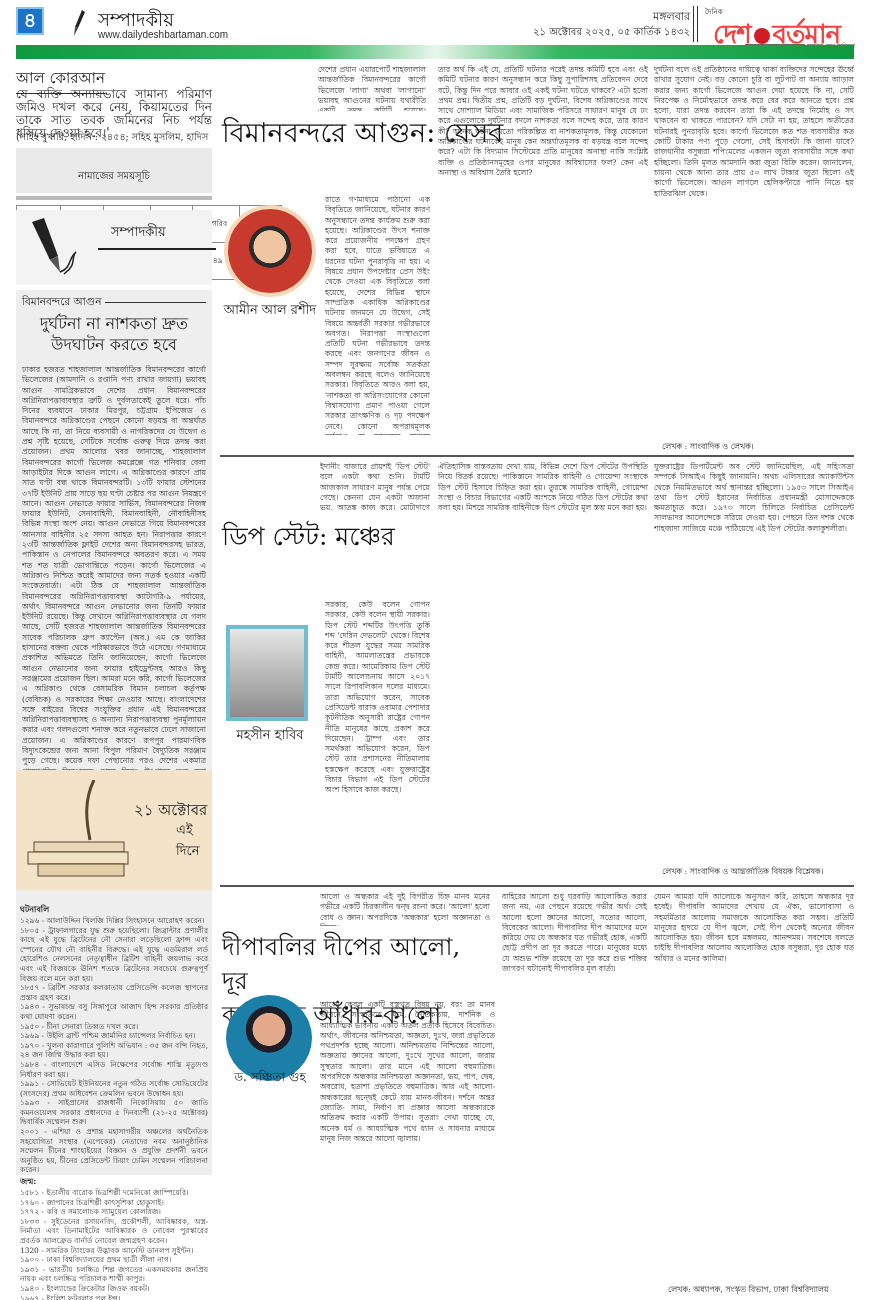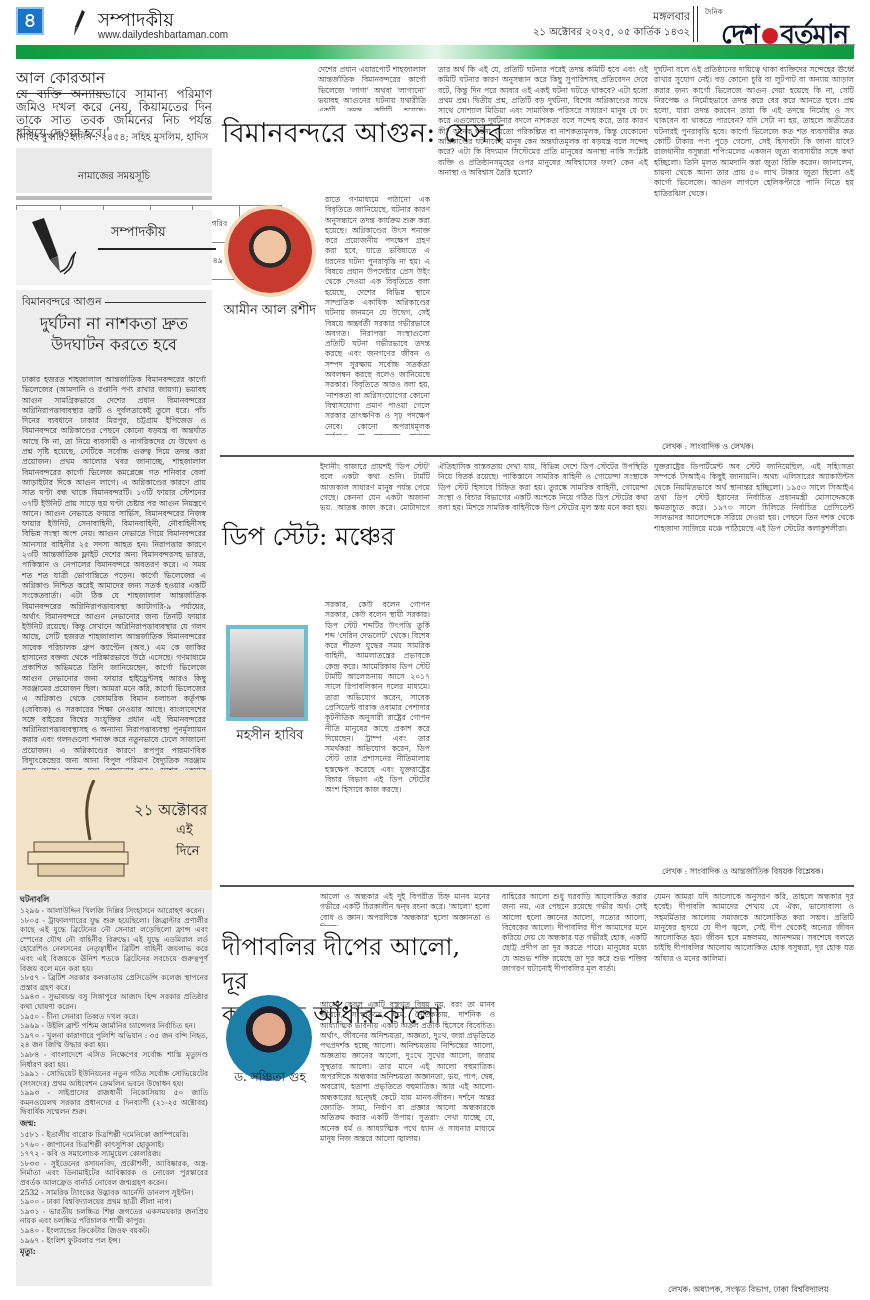--- a/index.html
+++ b/index.html
@@ -8,47 +8,47 @@
 
 .pgno{left:16px;top:7px;width:28px;height:28px;background:#1b74c8;color:#fff;font:bold 20px "DejaVu Sans",sans-serif;display:flex;align-items:center;justify-content:center;border:2px solid #8cc3ee}
 .pen-ico{left:72px;top:10px;width:14px;height:26px}
 .secname{left:98px;top:6px;font-size:18px;color:#111}
 .url{left:98px;top:29px;font:10px "Liberation Sans",sans-serif;color:#333}
 .day{left:640px;top:8px;font-size:11px;text-align:right;width:50px;right:auto}
 .date{left:530px;top:24px;font-size:10px;width:160px;text-align:right}
 .sep{left:693px;top:6px;width:5px;height:36px;border-left:1px solid #333;border-right:1px solid #333}
 .logo{left:705px;top:6px;width:150px;height:40px}
 .logo .small{font-size:7px;position:absolute;left:0;top:0}
-.logo .main{position:absolute;left:16px;top:8px;font:bold 26px "DejaVu Sans",sans-serif;color:#0f172a;letter-spacing:-1px}
+.logo .main{position:absolute;left:8px;top:8px;font:bold 26px "DejaVu Sans",sans-serif;color:#ef4444;letter-spacing:-1px}
 .logo .dot{display:inline-block;width:16px;height:16px;border-radius:50%;background:#d11c24;vertical-align:middle;margin:0 3px}
 .logo .tag{position:absolute;right:0;top:35px;font-size:6px;color:#444}
 .logo .line{position:absolute;left:40px;top:38px;width:60px;border-top:1px solid #666}
 .bar{left:16px;top:45px;width:838px;height:14px;background:linear-gradient(90deg,#0f9a3f 0%,#35b560 35%,#e8f6ec 50%,#35b560 65%,#0f9a3f 100%)}
 
 .lcol{left:16px;width:196px}
 .quran-t{top:66px;left:16px;font-size:15px;border-bottom:1px solid #333;padding-bottom:2px}
 .quran-b{top:88px;font-size:12px;line-height:13px;text-align:justify}
 .quran-r{top:130px;font-size:9.5px}
 .prayer{top:148px;background:#eaeaea;height:45px}
 .prayer .h{text-align:center;font-size:10px;padding:20px 0}
 .prayer table{width:100%;border-collapse:collapse;background:#fff;font-size:7.5px}
 .prayer td{border:1px solid #888;padding:12px}
 .gray-sep{top:196px;height:4px;background:#bbb}
 .edlogo{top:210px;height:75px;background:#f3f3f3}
 .edlogo .lbl{position:absolute;left:95px;top:12px;font-size:13px}
 .edlogo .ul{position:absolute;left:82px;top:38px;width:118px;border-top:2px solid #222}
 .edbox{top:290px;height:562px;background:#eeeeee;padding:4px 6px}
 .edbox .kicker{font-size:10.5px;display:flex;align-items:center;gap:4px}
 .edbox .kicker:after{content:"";flex:1;border-top:1px solid #333}
-.edbox h2{font-size:16px;font-weight:normal;text-align:center;line-height:21px;margin:2px 0 20px}
+.edbox h2{font-size:16px;font-weight:normal;text-align:center;line-height:21px;margin:2px 0 10px}
 .body9{font-size:7.6px;line-height:10.3px;text-align:justify;color:#333}
 .dayimg{top:770px;height:120px;background:#f3e3c8}
 .dayimg .t1{position:absolute;left:118px;top:28px;font-size:15px}
 .dayimg .t2{position:absolute;left:160px;top:50px;font-size:13px}
-.hist{top:890px;height:396px;background:#eeeeee;padding:3px 4px}
+.hist{top:890px;height:285px;background:#eeeeee;padding:13px 4px}
 .hist .hd{font-weight:bold;font-size:8px}
 .hist p{font-size:7.4px;line-height:9.6px;text-align:justify;color:#333}
 .col{position:absolute;font-size:7.6px;line-height:10.3px;text-align:justify;color:#333;overflow:hidden}
 .head{position:absolute;font-weight:normal;color:#111}
 .photo{position:absolute;border-radius:50%}
 .byline{position:absolute;text-align:center;font-size:13px}
 .rule{position:absolute;border-top:1px solid #444}
 .note{position:absolute;font-size:8px}
 </style>
 </head>
@@ -134,26 +134,27 @@
   <p>১২৯৬ - আলাউদ্দিন খিলজি দিল্লির সিংহাসনে আরোহণ করেন।</p>
   <p>১৮০৫ - ট্রাফালগারের যুদ্ধ শুরু হয়েছিলো। জিব্রাল্টার প্রণালীর কাছে এই যুদ্ধে ব্রিটেনের নৌ সেনারা লড়েছিলো ফ্রান্স এবং স্পেনের যৌথ নৌ বাহিনীর বিরুদ্ধে। এই যুদ্ধে এডমিরাল লর্ড হোরেশিও নেলসনের নেতৃত্বাধীন ব্রিটিশ বাহিনী জয়লাভ করে এবং এই বিজয়কে ঊনিশ শতকে ব্রিটেনের সবচেয়ে গুরুত্বপূর্ণ বিজয় বলে মনে করা হয়।</p>
   <p>১৮৫৭ - ব্রিটিশ সরকার কলকাতায় প্রেসিডেন্সি কলেজ স্থাপনের প্রস্তাব গ্রহণ করে।</p>
   <p>১৯৪৩ - সুভাষচন্দ্র বসু সিঙ্গাপুরে আজাদ হিন্দ সরকার প্রতিষ্ঠার কথা ঘোষণা করেন।</p>
   <p>১৯৫০ - চীনা সেনারা তিব্বত দখল করে।</p>
   <p>১৯৬৯ - উইলি ব্রান্ট পশ্চিম জার্মানির চ্যান্সেলর নির্বাচিত হন।</p>
   <p>১৯৭০ - খুলনা কারাগারে পুলিশি অভিযান : ৩৫ জন বন্দি নিহত, ২৪ জন জিম্মি উদ্ধার করা হয়।</p>
   <p>১৯৮৪ - বাংলাদেশে এসিড নিক্ষেপের সর্বোচ্চ শাস্তি মৃত্যুদণ্ড নির্ধারণ করা হয়।</p>
   <p>১৯৯১ - সোভিয়েট ইউনিয়নের নতুন গঠিত সর্বোচ্চ সোভিয়েটের (সংসদের) প্রথম অধিবেশন ক্রেমলিন ভবনে উদ্বোধন হয়।</p>
   <p>১৯৯৩ - সাইপ্রাসের রাজধানী নিকোসিয়ায় ৫০ জাতি কমনওয়েলথ সরকার প্রধানদের ৫ দিনব্যাপী (২১-২৫ অক্টোবর) দ্বিবার্ষিক সম্মেলন শুরু।</p>
+  <p>২০০১ - এশিয়া ও প্রশান্ত মহাসাগরীয় অঞ্চলের অর্থনৈতিক সহযোগিতা সংস্থার (এপেকের) নেতাদের নবম অনানুষ্ঠানিক সম্মেলন চীনের শাংহাইয়ের বিজ্ঞান ও প্রযুক্তি প্রদর্শনী ভবনে অনুষ্ঠিত হয়, চীনের প্রেসিডেন্ট চিয়াং চেমিন সম্মেলন পরিচালনা করেন।</p>
   <div class="hd">জন্ম:</div>
   <p>১৫৮১ - ইতালীয় বারোক চিত্রশিল্পী দমেনিকো জাম্পিয়েরি।</p>
   <p>১৭৬০ - জাপানের চিত্রশিল্পী কাৎসুশিকা হোকুসাই।</p>
   <p>১৭৭২ - কবি ও সমালোচক স্যামুয়েল কোলরিজ।</p>
   <p>১৮৩৩ - সুইডেনের রসায়নবিদ, প্রকৌশলী, আবিষ্কারক, অস্ত্র-নির্মাতা এবং ডিনামাইটের আবিষ্কারক ও নোবেল পুরস্কারের প্রবর্তক আলফ্রেড বার্নার্ড নোবেল জন্মগ্রহণ করেন।</p>
-  <p>2532 - সামরিক ট্যাংকের উদ্ভাবক আর্নেস্ট ডানলপ সুইন্টন।</p>
+  <p>1320 - সামরিক ট্যাংকের উদ্ভাবক আর্নেস্ট ডানলপ সুইন্টন।</p>
   <p>১৯০০ - ঢাকা বিশ্ববিদ্যালয়ের প্রথম ছাত্রী লীলা নাগ।</p>
   <p>১৯৩১ - ভারতীয় চলচ্চিত্র শিল্প জগতের একসময়কার জনপ্রিয় নায়ক এবং চলচ্চিত্র পরিচালক শাম্মী কাপুর।</p>
   <p>১৯৪০ - ইংল্যান্ডের ক্রিকেটার জিওফ বয়কট।</p>
   <p>১৯৬৭ - ইংলিশ ফুটবলার পল ইন্স।</p>
   <div class="hd">মৃত্যু:</div>
 
 </div>
 
 <div>
   <div class="col" style="left:318px;top:65px;width:108px;height:46px">দেশের প্রধান এয়ারপোর্ট শাহজালাল আন্তর্জাতিক বিমানবন্দরের কার্গো ভিলেজে 'লাগা' অথবা 'লাগানো' ভয়াবহ আগুনের ঘটনায় যথারীতি একটি তদন্ত কমিটি হয়েছে। বেসামরিক বিমান চলাচল কর্তৃপক্ষ শনিবার (১৮ অক্টোবর)</div>

